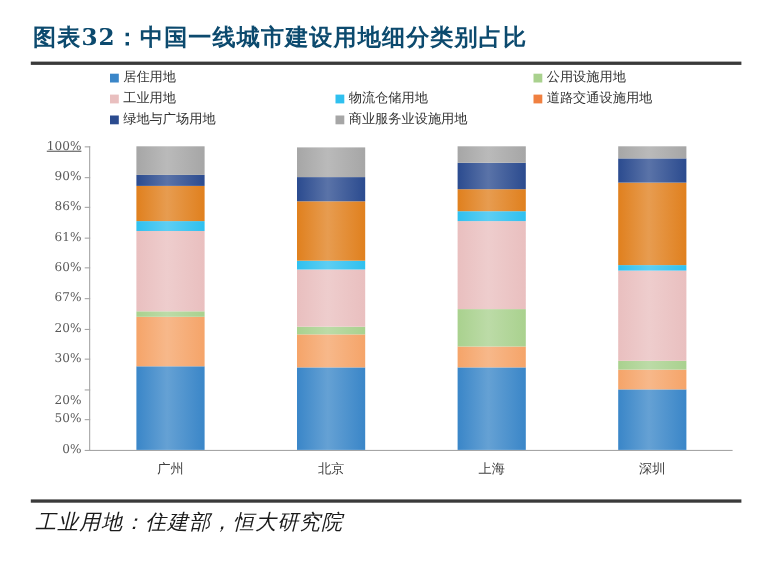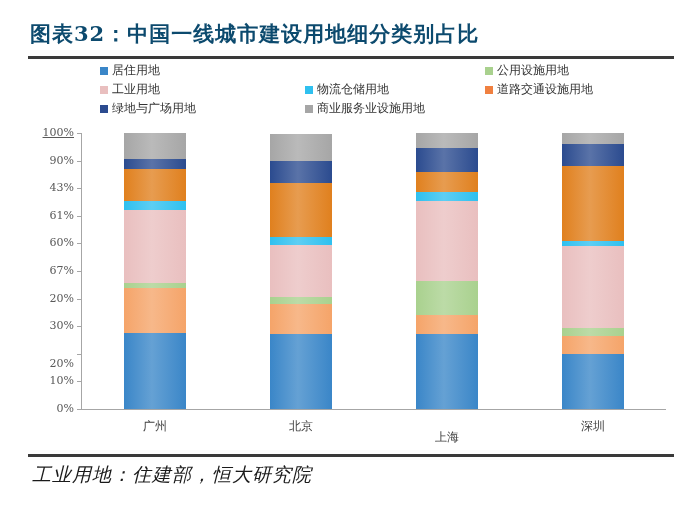--- a/index.html
+++ b/index.html
@@ -120,35 +120,35 @@
         <span>商业服务业设施用地</span>
       </div>
     </div>
 
   <div class="chart">
     <div class="axis-y"></div>
     <div class="axis-x"></div>
     <div id="yaxis">
         <div class="ylabel" style="top: 277px;">0%</div>
         <div class="tick" style="top: 283px;"></div>
-        <div class="ylabel" style="top: 249.4px;">10%</div>
+        <div class="ylabel" style="top: 249.4px;">50%</div>
         <div class="tick" style="top: 255.4px;"></div>
         <div class="ylabel" style="top: 221.8px; margin-top: 10px;">20%</div>
         <div class="tick" style="top: 227.8px;"></div>
         <div class="ylabel" style="top: 194.2px;">30%</div>
         <div class="tick" style="top: 200.2px;"></div>
         <div class="ylabel" style="top: 166.6px;">20%</div>
         <div class="tick" style="top: 172.6px;"></div>
         <div class="ylabel" style="top: 139px;">67%</div>
         <div class="tick" style="top: 145px;"></div>
         <div class="ylabel" style="top: 111.4px;">60%</div>
         <div class="tick" style="top: 117.4px;"></div>
         <div class="ylabel" style="top: 83.8px;">61%</div>
         <div class="tick" style="top: 89.8px;"></div>
-        <div class="ylabel" style="top: 56.2px;">43%</div>
+        <div class="ylabel" style="top: 56.2px;">86%</div>
         <div class="tick" style="top: 62.2px;"></div>
         <div class="ylabel" style="top: 28.6px;">90%</div>
         <div class="tick" style="top: 34.6px;"></div>
         <div class="ylabel" style="top: 1px; text-decoration: underline;">100%</div>
         <div class="tick" style="top: 7px;"></div>
       </div>
     <div class="plot" id="plot">
         <div class="bar" style="left: 42px; height: 276px;">
           <div class="seg" title="广州 居住用地 27.5%" style="height: 75.9px; bottom: 0px; background: linear-gradient(to right, rgb(58, 134, 200), rgb(101, 161, 212) 45%, rgb(58, 134, 200));"></div>
           <div class="seg" title="广州 道路交通设施用地 16.5%" style="height: 45.54px; bottom: 75.9px; background: linear-gradient(to right, rgb(245, 164, 105), rgb(247, 184, 138) 45%, rgb(245, 164, 105));"></div>
@@ -186,21 +186,21 @@
           <div class="seg" title="深圳 工业用地 29.5%" style="height: 81.42px; bottom: 81.42px; background: linear-gradient(to right, rgb(233, 191, 191), rgb(238, 205, 205) 45%, rgb(233, 191, 191));"></div>
           <div class="seg" title="深圳 物流仓储用地 2%" style="height: 5.52px; bottom: 162.84px; background: linear-gradient(to right, rgb(47, 192, 239), rgb(93, 206, 243) 45%, rgb(47, 192, 239));"></div>
           <div class="seg" title="深圳 公共管理与公共服务用地 27%" style="height: 74.52px; bottom: 168.36px; background: linear-gradient(to right, rgb(224, 128, 30), rgb(231, 156, 80) 45%, rgb(224, 128, 30));"></div>
           <div class="seg" title="深圳 绿地与广场用地 8%" style="height: 22.08px; bottom: 242.88px; background: linear-gradient(to right, rgb(43, 75, 143), rgb(90, 115, 168) 45%, rgb(43, 75, 143));"></div>
           <div class="seg" title="深圳 商业服务业设施用地 4%" style="height: 11.04px; bottom: 264.96px; background: linear-gradient(to right, rgb(166, 166, 166), rgb(186, 186, 186) 45%, rgb(166, 166, 166));"></div>
         </div>
       </div>
     <div id="xaxis">
         <div class="xlabel" style="left: 70px;">广州</div>
         <div class="xlabel" style="left: 216px;">北京</div>
-        <div class="xlabel" style="left: 362px; margin-top: 11px;">上海</div>
+        <div class="xlabel" style="left: 362px;">上海</div>
         <div class="xlabel" style="left: 508px;">深圳</div>
       </div>
   </div>
 
   <div class="rule-bottom"></div>
   <div class="source">工业用地：住建部，恒大研究院</div>
 
 </div>
 
 </body></html>

